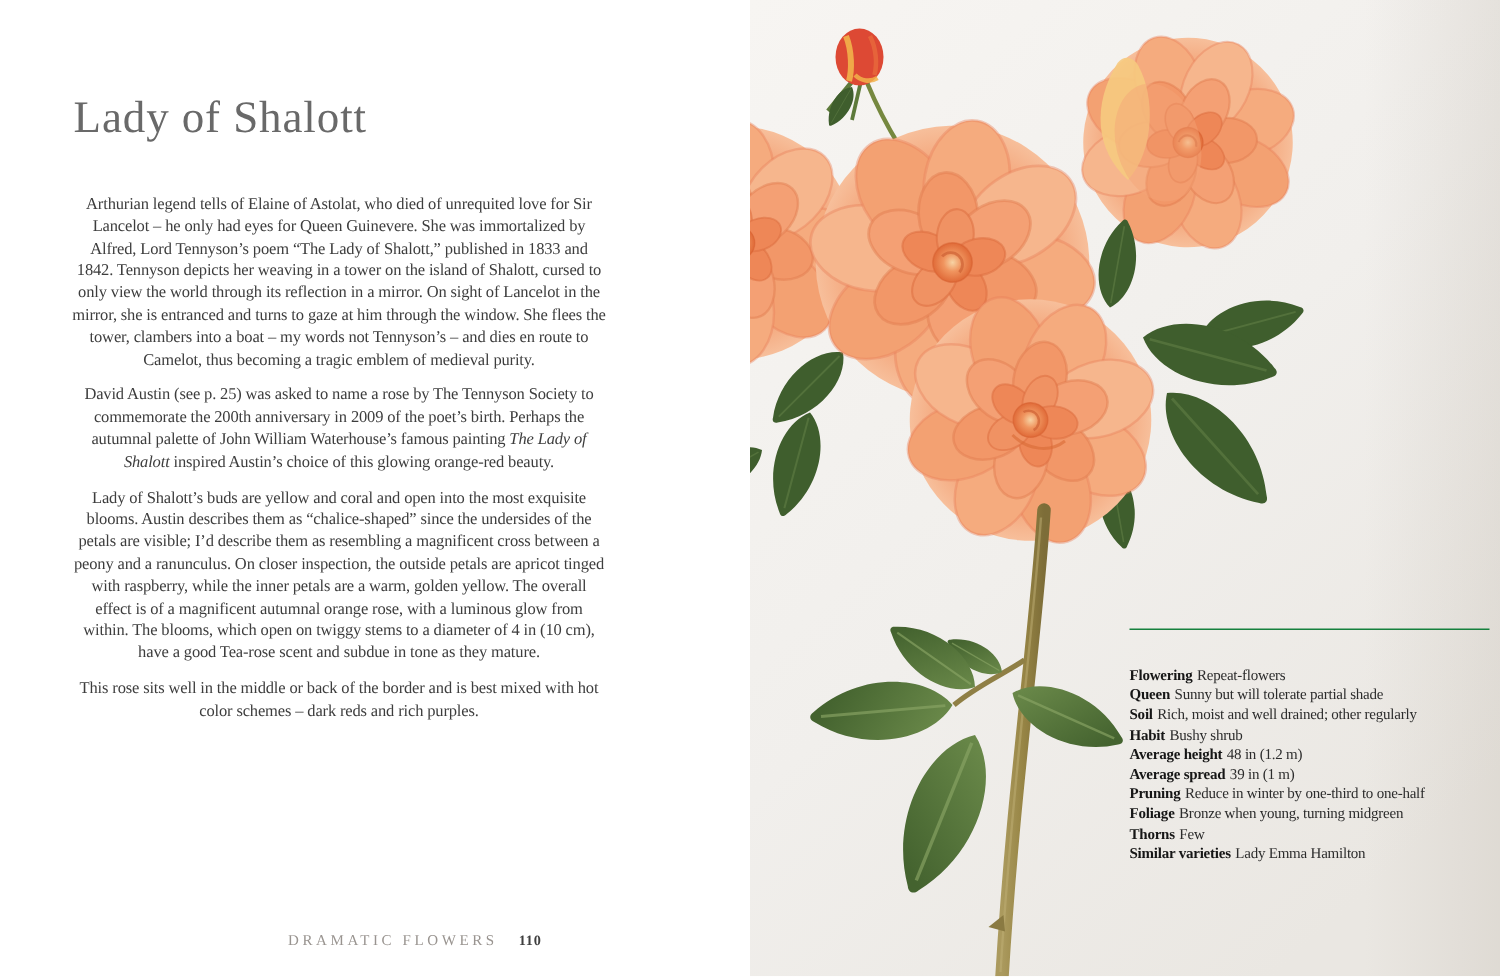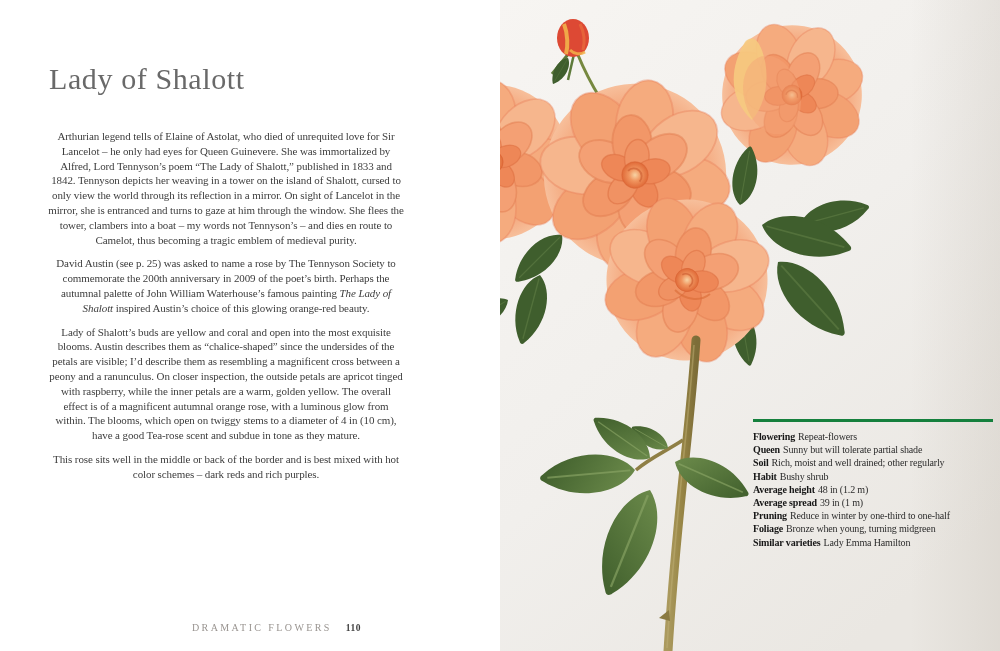--- a/index.html
+++ b/index.html
@@ -14,21 +14,21 @@
   .body-text p{margin:0 0 9px 0;}
   .body-text .ital{font-style:italic;}
   .page-footer{position:absolute;left:188px;top:617px;white-space:nowrap;}
   .footer-section{font-size:10px;letter-spacing:2.4px;color:#999490;}
   .footer-page{font-size:9.5px;font-weight:600;color:#3f3f3f;margin-left:14px;letter-spacing:.5px;}
   
   .right-page{position:absolute;left:500px;top:0;width:500px;height:651px;overflow:hidden;}
   .photo{position:absolute;left:0;top:0;width:500px;height:651px;display:block;}
   
   .details{position:absolute;left:253px;top:419px;width:240px;
-           border-top:3px solid #15803d;padding-top:8px;
+           border-top:1px solid #15803d;padding-top:24px;
            font-size:10px;line-height:13.2px;color:#2c2c2c;letter-spacing:-.15px;}
   .details .row{margin:0;}
   .details .lbl{font-weight:700;color:#161616;margin-right:3px;}
 </style>
 </head>
 <body>
 
 <div class="spread">
 
   <div class="left-page">
@@ -178,17 +178,18 @@
 
     <div class="details">
       <p class="row"><span class="lbl">Flowering</span><span>Repeat-flowers</span></p>
       <p class="row"><span class="lbl">Queen</span><span>Sunny but will tolerate partial shade</span></p>
       <p class="row"><span class="lbl">Soil</span><span>Rich, moist and well drained; other regularly</span></p>
       <p class="row"><span class="lbl">Habit</span><span>Bushy shrub</span></p>
       <p class="row"><span class="lbl">Average height</span><span>48 in (1.2 m)</span></p>
       <p class="row"><span class="lbl">Average spread</span><span>39 in (1 m)</span></p>
       <p class="row"><span class="lbl">Pruning</span><span>Reduce in winter by one-third to one-half</span></p>
       <p class="row"><span class="lbl">Foliage</span><span>Bronze when young, turning midgreen</span></p>
+      <p class="row"><span class="lbl">Thorns</span><span>Few</span></p>
       <p class="row"><span class="lbl">Similar varieties</span><span>Lady Emma Hamilton</span></p>
     </div>
   </div>
 
 </div>
 
 </body></html>

